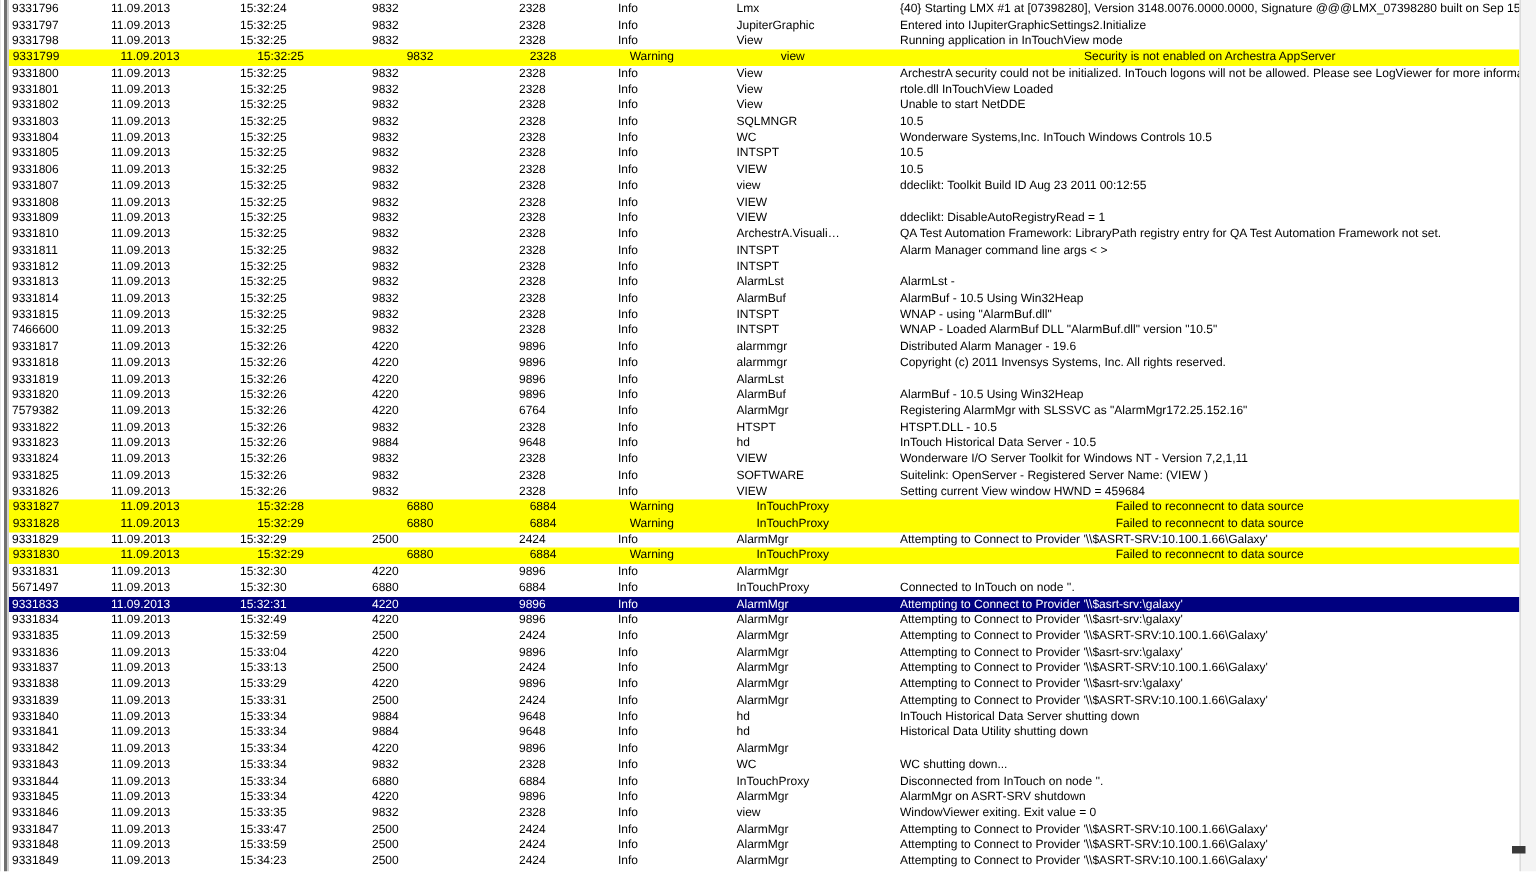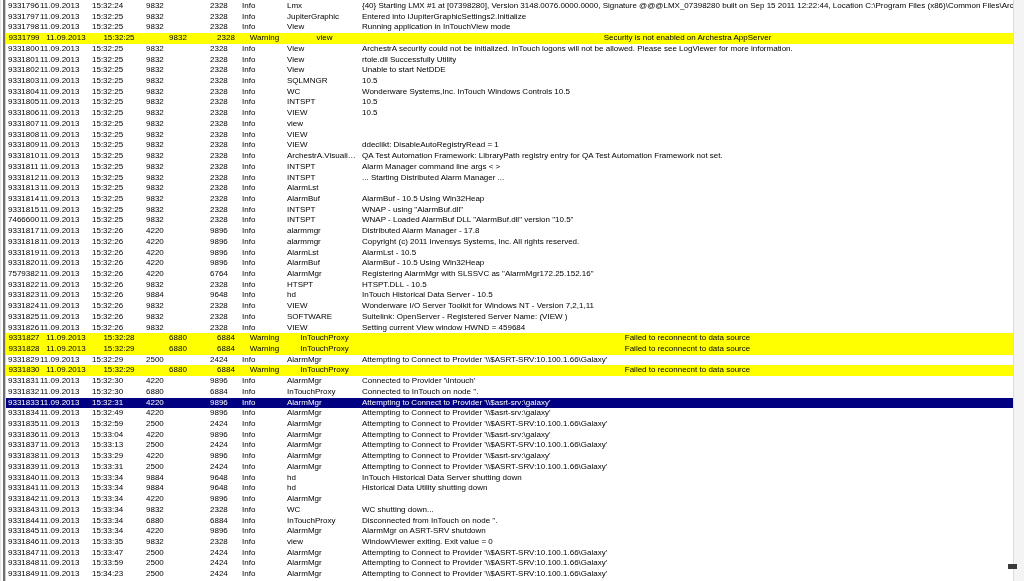--- a/index.html
+++ b/index.html
@@ -53,20 +53,21 @@
     top: 1px;
   }
   .log-row {
     display: grid;
     grid-template-columns: 34px 52px 54px 64px 32px 45px 75px auto;
     height: 10.72px;
     line-height: 10.8px;
     white-space: nowrap;
     overflow: hidden;
     background: var(--row-bg, transparent);
+    gap: 34px;
   }
   .log-row > span {
     overflow: hidden;
     white-space: nowrap;
   }
   .cell-no { padding-left: 2px; }
   .log-row.warning { background: var(--warning-bg, #ffff00); text-align: center; }
   .log-row.selected {
     background: var(--selected-bg, #000080);
     color: var(--selected-fg, #ffffff);
@@ -129,21 +130,21 @@
     <span class="cell">ArchestrA security could not be initialized. InTouch logons will not be allowed. Please see LogViewer for more information.</span>
   </div>
       <div class="log-row">
     <span class="cell-no">9331801</span>
     <span class="cell">11.09.2013</span>
     <span class="cell">15:32:25</span>
     <span class="cell">9832</span>
     <span class="cell">2328</span>
     <span class="cell">Info</span>
     <span class="cell">View</span>
-    <span class="cell">rtole.dll Successfully Utility</span>
+    <span class="cell">rtole.dll InTouchView Loaded</span>
   </div>
       <div class="log-row">
     <span class="cell-no">9331802</span>
     <span class="cell">11.09.2013</span>
     <span class="cell">15:32:25</span>
     <span class="cell">9832</span>
     <span class="cell">2328</span>
     <span class="cell">Info</span>
     <span class="cell">View</span>
     <span class="cell">Unable to start NetDDE</span>
@@ -189,20 +190,21 @@
     <span class="cell">10.5</span>
   </div>
       <div class="log-row">
     <span class="cell-no">9331807</span>
     <span class="cell">11.09.2013</span>
     <span class="cell">15:32:25</span>
     <span class="cell">9832</span>
     <span class="cell">2328</span>
     <span class="cell">Info</span>
     <span class="cell">view</span>
+    <span class="cell">ddeclikt: Toolkit Build ID  Aug 23 2011 00:12:55</span>
   </div>
       <div class="log-row">
     <span class="cell-no">9331808</span>
     <span class="cell">11.09.2013</span>
     <span class="cell">15:32:25</span>
     <span class="cell">9832</span>
     <span class="cell">2328</span>
     <span class="cell">Info</span>
     <span class="cell">VIEW</span>
   </div>
@@ -237,30 +239,30 @@
     <span class="cell">Alarm Manager command line args &lt;   &gt;</span>
   </div>
       <div class="log-row">
     <span class="cell-no">9331812</span>
     <span class="cell">11.09.2013</span>
     <span class="cell">15:32:25</span>
     <span class="cell">9832</span>
     <span class="cell">2328</span>
     <span class="cell">Info</span>
     <span class="cell">INTSPT</span>
-    <span class="cell">... Starting Distributed Alarm Manager ...</span>
   </div>
       <div class="log-row">
     <span class="cell-no">9331813</span>
     <span class="cell">11.09.2013</span>
     <span class="cell">15:32:25</span>
     <span class="cell">9832</span>
     <span class="cell">2328</span>
     <span class="cell">Info</span>
     <span class="cell">AlarmLst</span>
+    <span class="cell">AlarmLst -</span>
   </div>
       <div class="log-row">
     <span class="cell-no">9331814</span>
     <span class="cell">11.09.2013</span>
     <span class="cell">15:32:25</span>
     <span class="cell">9832</span>
     <span class="cell">2328</span>
     <span class="cell">Info</span>
     <span class="cell">AlarmBuf</span>
     <span class="cell">AlarmBuf - 10.5 Using Win32Heap</span>
@@ -286,41 +288,40 @@
     <span class="cell">WNAP - Loaded AlarmBuf DLL "AlarmBuf.dll" version "10.5"</span>
   </div>
       <div class="log-row">
     <span class="cell-no">9331817</span>
     <span class="cell">11.09.2013</span>
     <span class="cell">15:32:26</span>
     <span class="cell">4220</span>
     <span class="cell">9896</span>
     <span class="cell">Info</span>
     <span class="cell">alarmmgr</span>
-    <span class="cell">Distributed Alarm Manager - 17.8</span>
+    <span class="cell">Distributed Alarm Manager - 19.6</span>
   </div>
       <div class="log-row">
     <span class="cell-no">9331818</span>
     <span class="cell">11.09.2013</span>
     <span class="cell">15:32:26</span>
     <span class="cell">4220</span>
     <span class="cell">9896</span>
     <span class="cell">Info</span>
     <span class="cell">alarmmgr</span>
     <span class="cell">Copyright (c) 2011 Invensys Systems, Inc. All rights reserved.</span>
   </div>
       <div class="log-row">
     <span class="cell-no">9331819</span>
     <span class="cell">11.09.2013</span>
     <span class="cell">15:32:26</span>
     <span class="cell">4220</span>
     <span class="cell">9896</span>
     <span class="cell">Info</span>
     <span class="cell">AlarmLst</span>
-    <span class="cell">AlarmLst - 10.5</span>
   </div>
       <div class="log-row">
     <span class="cell-no">9331820</span>
     <span class="cell">11.09.2013</span>
     <span class="cell">15:32:26</span>
     <span class="cell">4220</span>
     <span class="cell">9896</span>
     <span class="cell">Info</span>
     <span class="cell">AlarmBuf</span>
     <span class="cell">AlarmBuf - 10.5 Using Win32Heap</span>
@@ -426,24 +427,23 @@
     <span class="cell">Failed to reconnecnt to data source</span>
   </div>
       <div class="log-row">
     <span class="cell-no">9331831</span>
     <span class="cell">11.09.2013</span>
     <span class="cell">15:32:30</span>
     <span class="cell">4220</span>
     <span class="cell">9896</span>
     <span class="cell">Info</span>
     <span class="cell">AlarmMgr</span>
-    <span class="cell">Connected to Provider '\Intouch'</span>
-  </div>
-      <div class="log-row">
-    <span class="cell-no">9331832</span>
+  </div>
+      <div class="log-row">
+    <span class="cell-no">5671497</span>
     <span class="cell">11.09.2013</span>
     <span class="cell">15:32:30</span>
     <span class="cell">6880</span>
     <span class="cell">6884</span>
     <span class="cell">Info</span>
     <span class="cell">InTouchProxy</span>
     <span class="cell">Connected to InTouch on node ''.</span>
   </div>
       <div class="log-row selected">
     <span class="cell-no">9331833</span>

